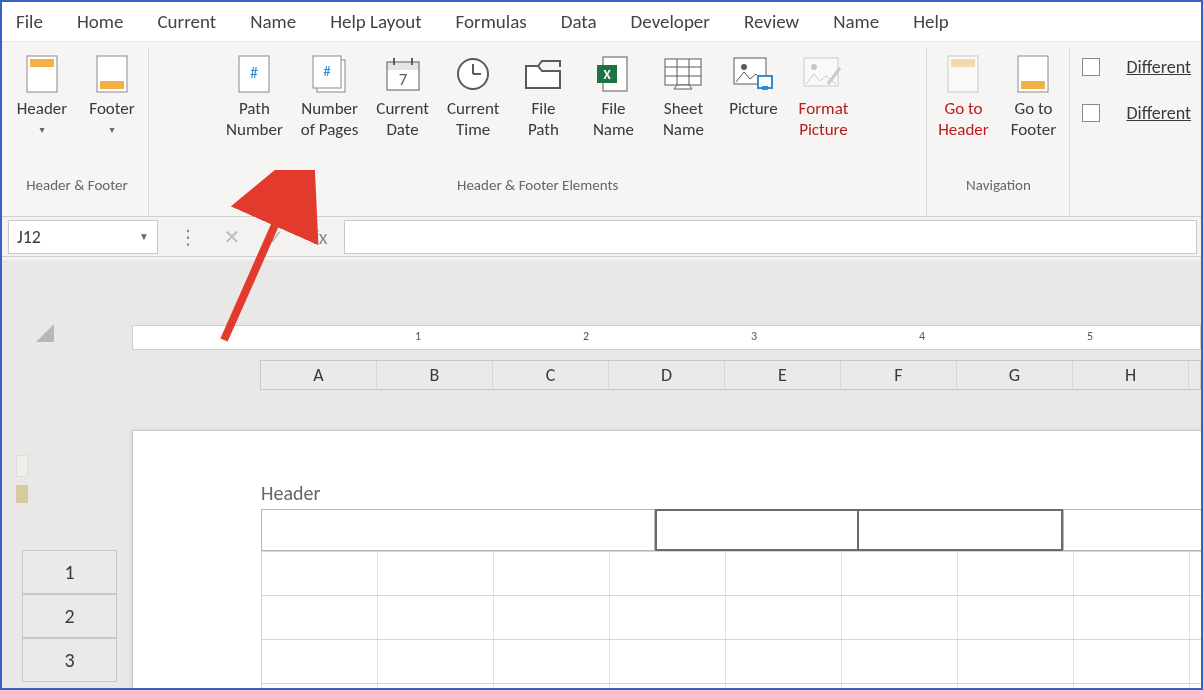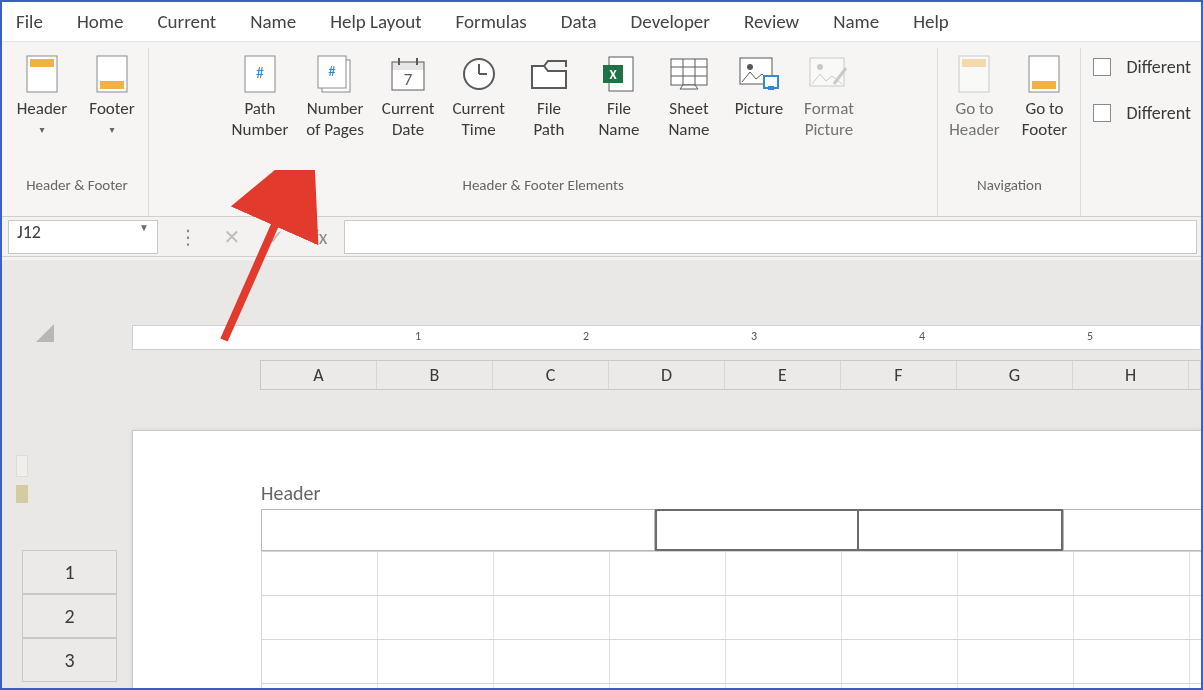--- a/index.html
+++ b/index.html
@@ -70,44 +70,44 @@
     width: 44px; height: 44px;
     display:flex; align-items:center; justify-content:center;
   }
   .vbtn .lbl {
     font-size: 17px;
     color: #3a3a3a;
     text-align: center;
     line-height: 1.25;
     white-space: pre-line;
   }
-  .vbtn.disabled .lbl { color: #737373; }
+  .vbtn.disabled .lbl { color: #b91c1c; }
   .caret { font-size: 10px; color: #666; margin-top:2px; }
   
   .options-col {
     display:flex;
     flex-direction:column;
     padding: 8px 6px 0 12px;
     gap: 24px;
     font-size: 18px;
   }
   .chk {
-    display:flex; align-items:center; gap:15px;
+    display:flex; align-items:center; gap:26px;text-decoration:underline;
   }
   .chkbox {
     width:18px;height:18px;border:1px solid #8a8a8a;background:#fff;
   }
   
   .fbar-row {
     display:flex; align-items:center; height:40px; background:#f3f2f1;
     border-bottom:1px solid #d0cfce;
   }
   .namebox {
     width:150px; height:34px; background:#fff; border:1px solid #c9c8c7;
-    margin:3px 6px 3px 6px; display:flex; padding:0 8px;
+    margin:3px 6px 3px 6px; display:flex; align-items:center; padding:0 8px;
     font-size:18px; justify-content:space-between;
   }
   .namebox .dd { color:#6b6b6b; font-size:10px; }
   .fbar-btns {
     display:flex; align-items:center; gap:16px; padding:0 10px; color:#8a8a8a;
   }
   .fbar-btns .btn { width:28px; text-align:center; font-size:20px; }
   .fxlabel { font-size:18px; }
   .formula-input {
     flex:1; height:34px; background:#fff; border:1px solid #c9c8c7;

